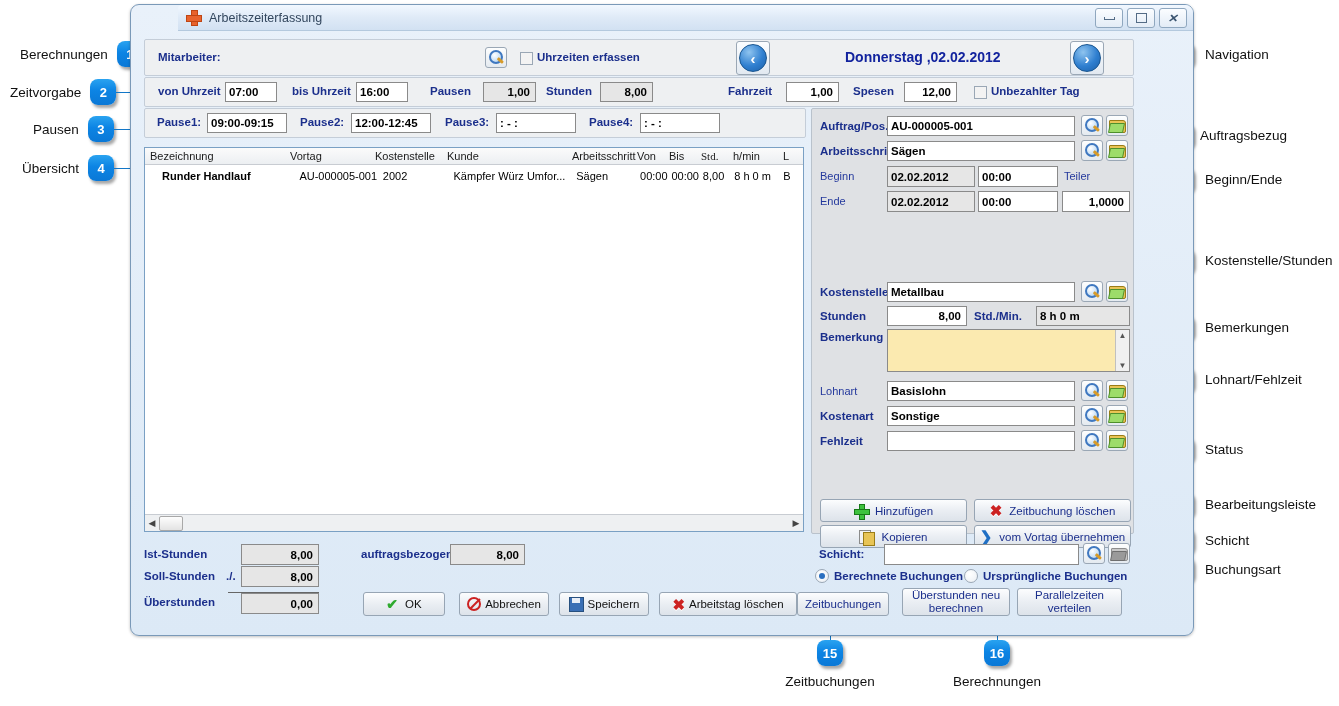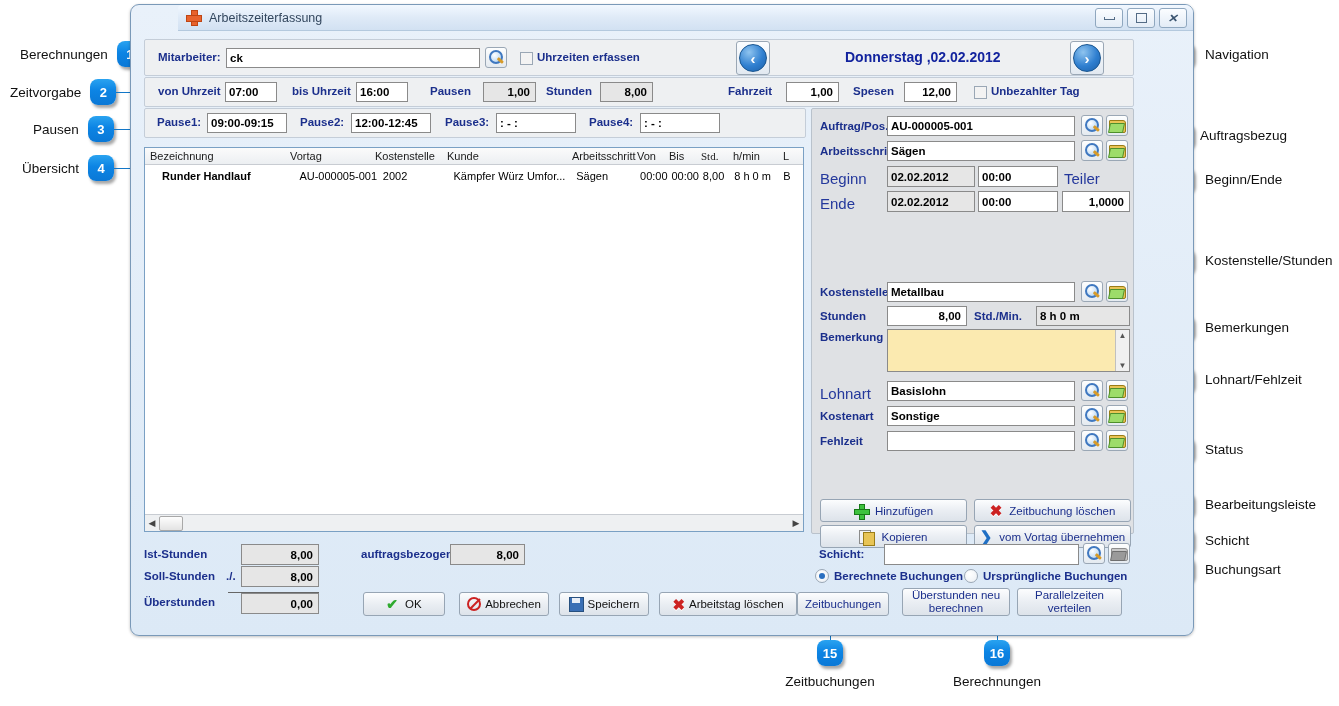--- a/index.html
+++ b/index.html
@@ -52,21 +52,21 @@
     color:#3a5470;font-size:10px;line-height:1;
   }
   .winbtn .mn{width:9px;height:2px;border:1px solid #546c86;border-top:none;}
   .winbtn .mx{width:9px;height:8px;border:1.5px solid #546c86;}
   .winbtn .cl{font-size:11px;font-weight:bold;transform:scaleX(1.1);}
 
   .client{position:absolute;left:0;top:25px;right:0;bottom:0;padding:0;}
 
   
   .lbl{color:#1b2f8c;font-size:11.5px;font-weight:bold;}
-  .lbl-n{color:#24389c;font-size:15px;}
+  .lbl-n{color:#24389c;font-size:11px;}
   .panel{
     border:1px solid #c4cdd8;background:#eef0f2;border-radius:2px;
   }
   .inp{
     border:1px solid #8a8a8a;background:#ffffff;height:18px;
     font-size:11.5px;font-weight:bold;color:#000;
     display:flex;align-items:center;padding:0 3px;box-sizing:border-box;
   }
   .inp.ro{background:#e6e6e6;}
   .inp.right{justify-content:flex-end;padding-right:5px;}
@@ -255,23 +255,20 @@
       <span class="winbtn">
           <i class="cl">✕</i>
         </span>
     </span>
   </div>
 
   <div class="client">
 
     <div class="panel" style="position:absolute;left:13px;top:9px;width:988px;height:35px;">
       <span class="lbl" style="position:absolute;left:13px;top:11px;">Mitarbeiter:</span>
-      <div class="inp" style="position:absolute;left:81px;top:8px;width:254px;height:20px;">
-          <span>ck</span>
-        </div>
       <div class="sqbtn" style="position:absolute;left:340px;top:7px;">
         <span class="mag">
             <i class="ring"></i>
             <i class="hnd"></i>
           </span>
       </div>
       <span style="position:absolute;left:375px;top:12px;"><i class="chk"></i></span>
       <span class="lbl" style="position:absolute;left:392px;top:11px;">Uhrzeiten erfassen</span>
 
       <div class="navbtn" style="position:absolute;left:591px;top:1px;">

